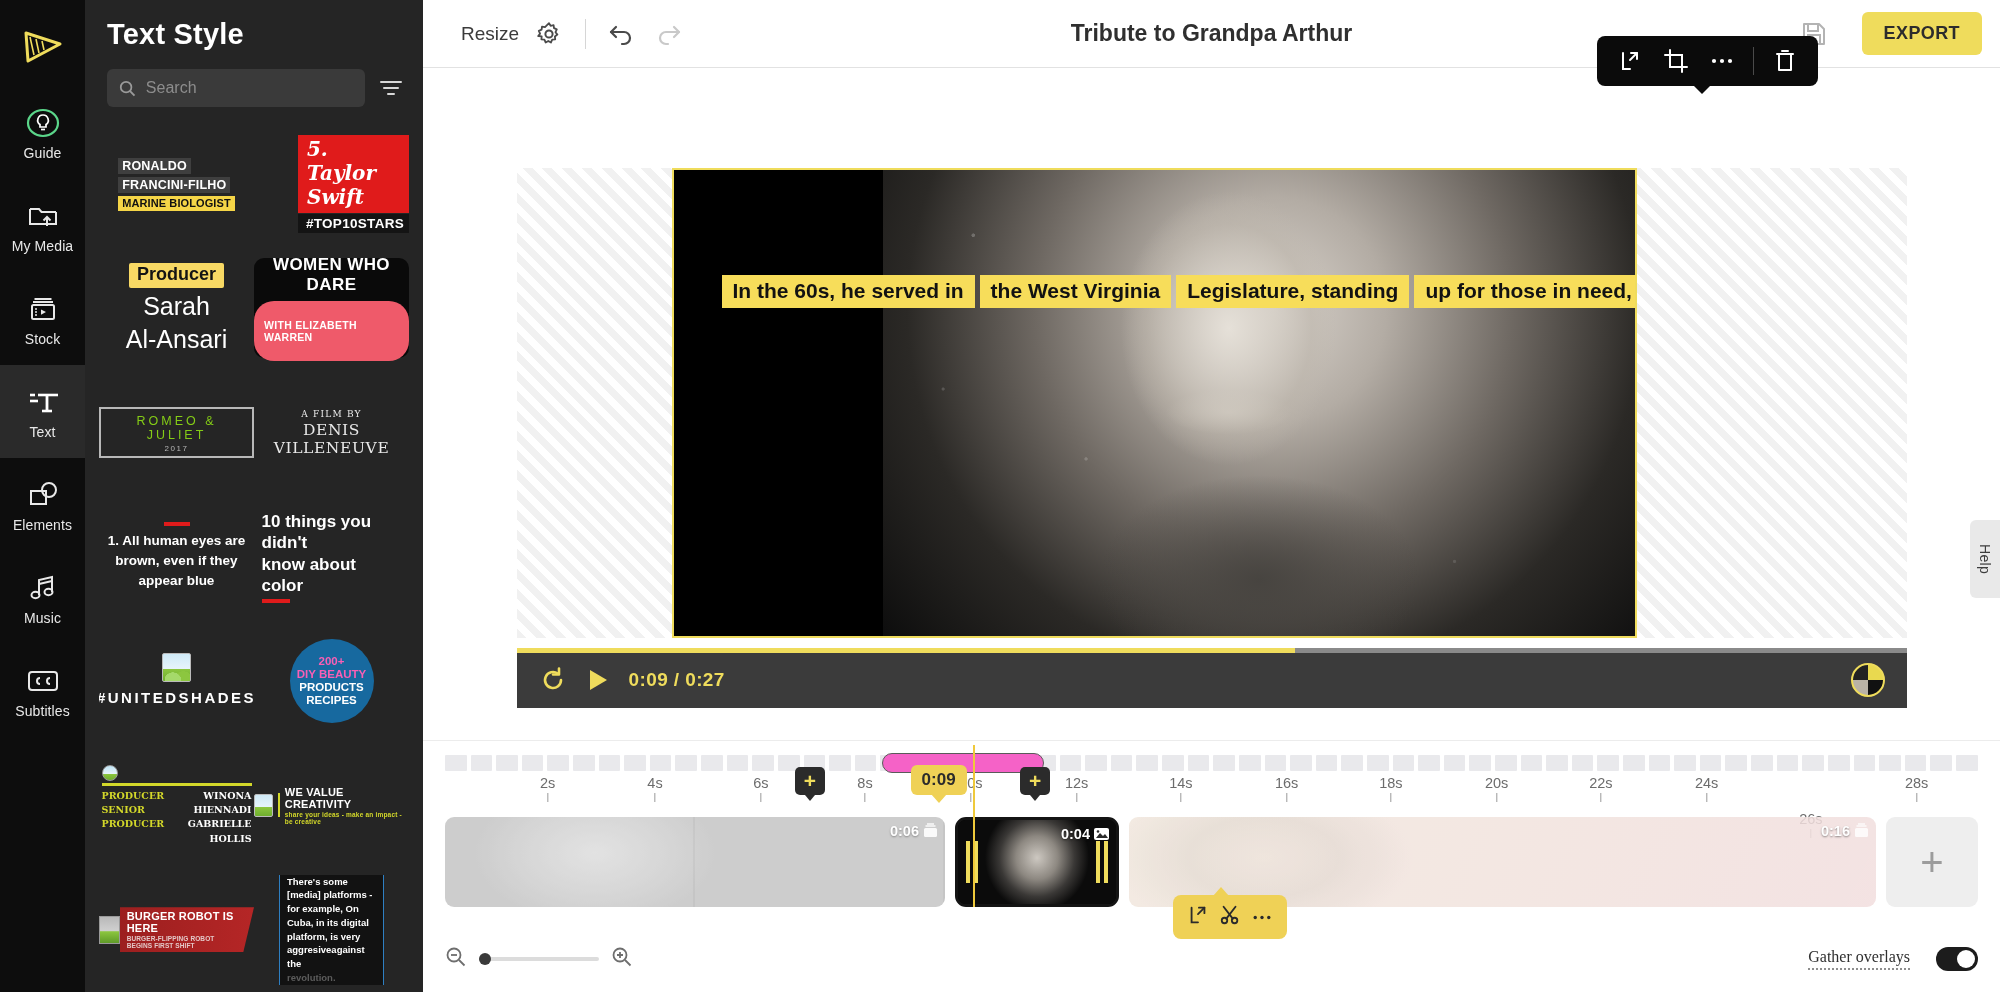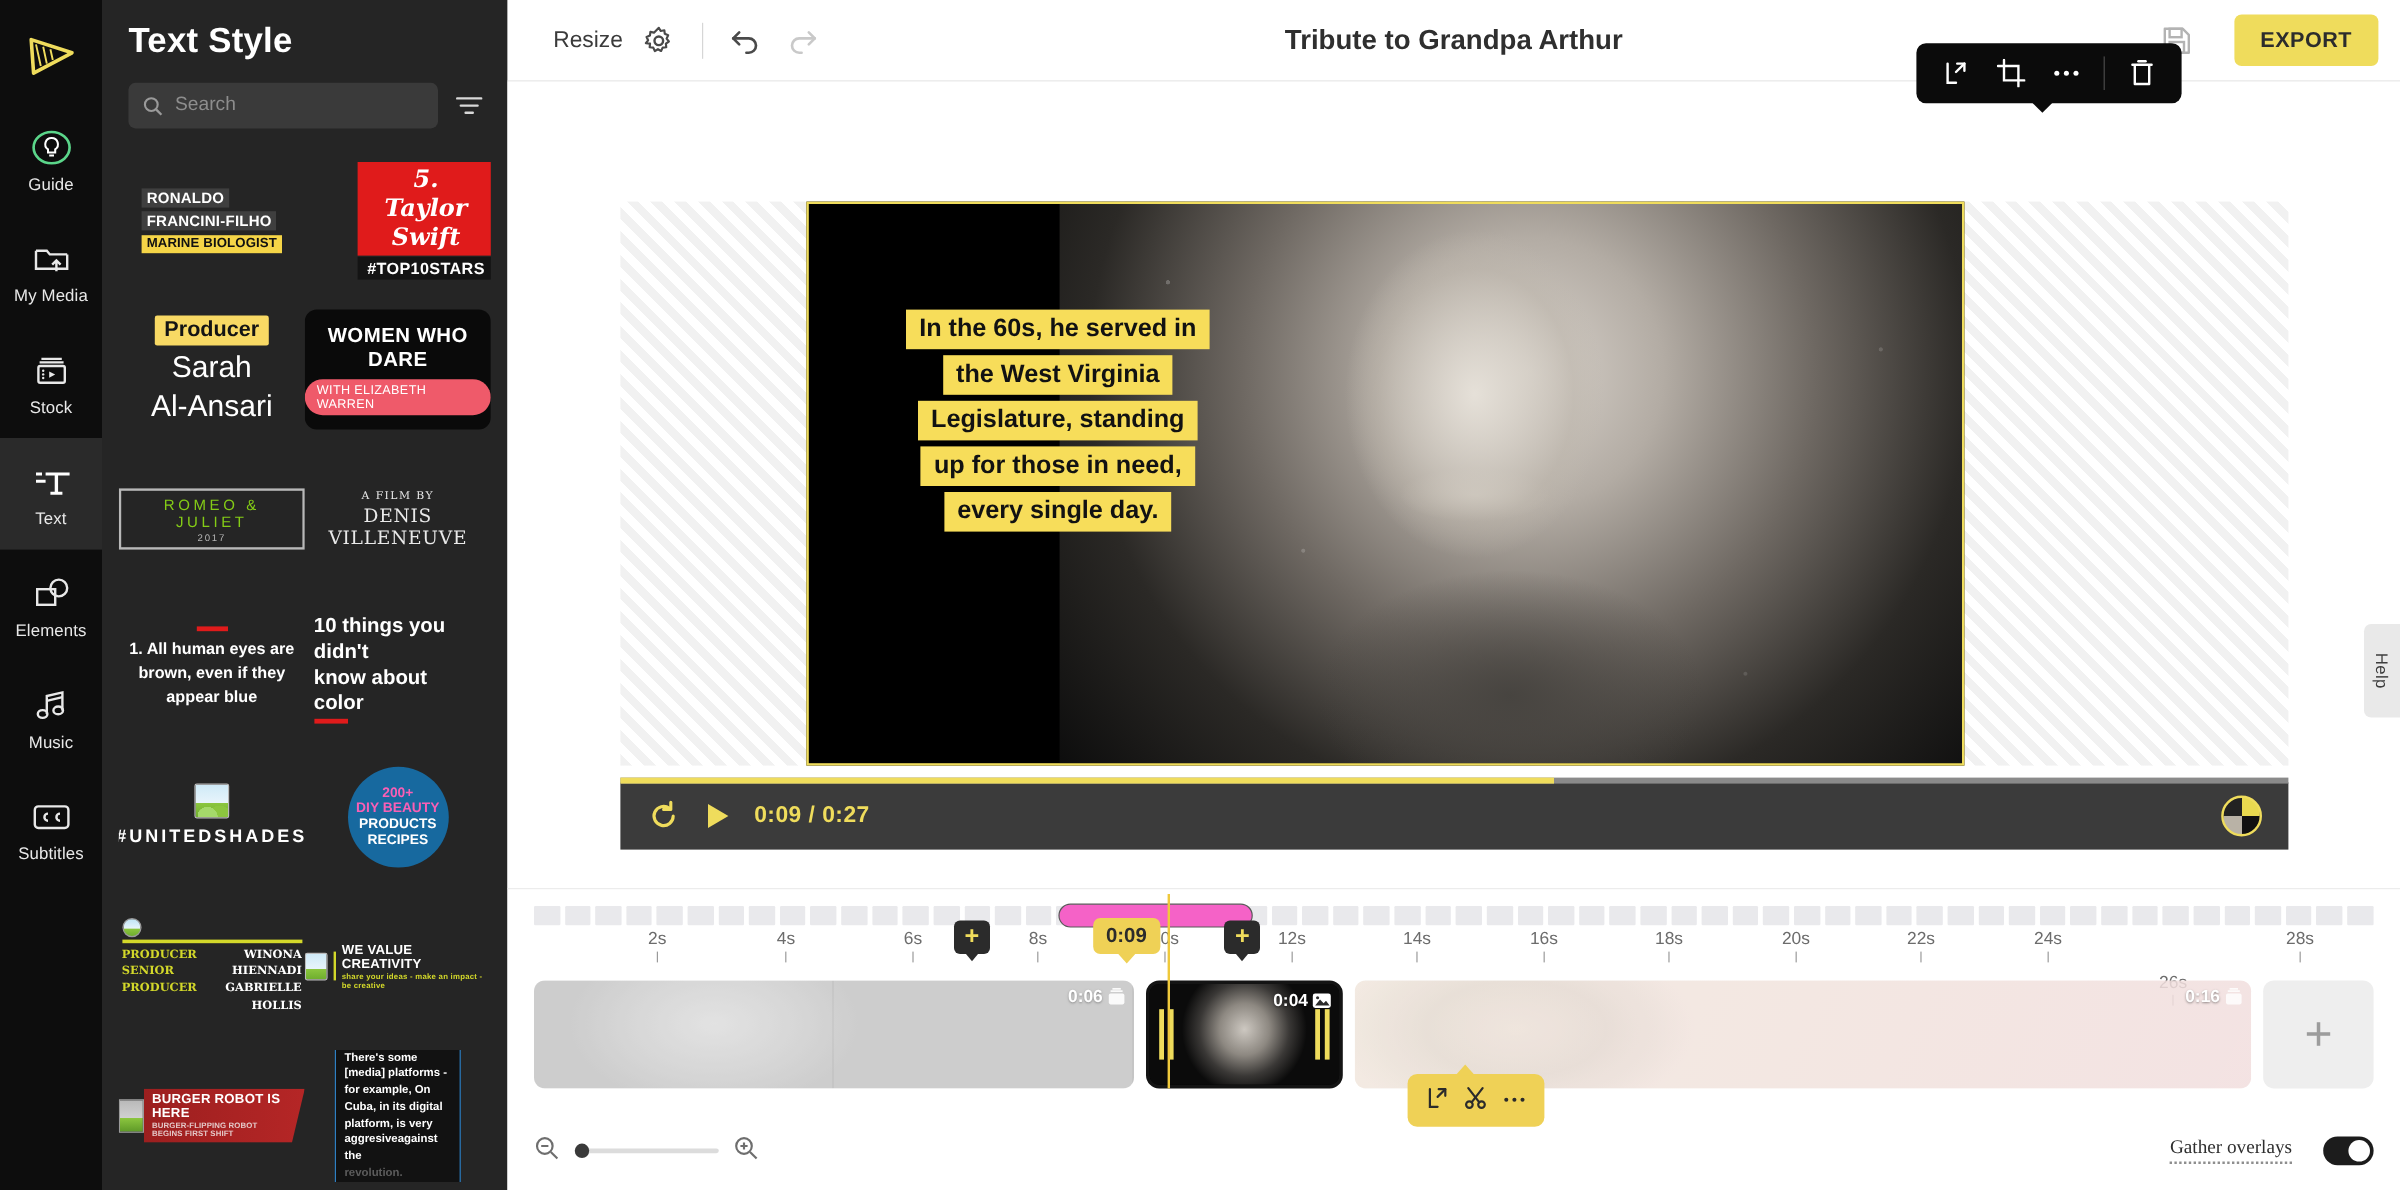--- a/index.html
+++ b/index.html
@@ -83,21 +83,21 @@
   .ts-ronaldo { text-align: left; line-height: 1.18; }
   .ts-ronaldo .l1, .ts-ronaldo .l2 {
     display: inline-block; background: #3f3f3f; color: #fff;
     font-weight: bold; font-size: 12.5px; letter-spacing: .2px; padding: 1px 4px;
   }
   .ts-ronaldo .l3 {
     display: inline-block; background: #f5d547; color: #111;
     font-weight: bold; font-size: 11px; letter-spacing: .1px; padding: 1px 4px; margin-top:1px;
   }
 
-  .ts-taylor { text-align: center; margin-left: 47px; }
+  .ts-taylor { text-align: left; margin-left: 47px; }
   .ts-taylor .tl1 {
     display:inline-block; background:#e01b1b; color:#fff; padding: 2px 9px 4px 9px;
     font-family: "DejaVu Serif", serif; font-style: italic; font-size: 20px; font-weight: bold;
   }
   .ts-taylor .tl2 {
     display:inline-block; background:#141414; color:#fff; padding: 2px 8px;
     font-size: 13.5px; font-weight: bold; letter-spacing: .3px; margin-top: 1px;
   }
 
   .ts-producer { text-align: center; }
@@ -106,22 +106,22 @@
     font-size: 18px; padding: 1px 8px 3px 8px; border-radius:2px;
   }
   .ts-producer .pl2 { color:#fff; font-size: 25px; font-weight: 500; line-height: 1.15; margin-top: 4px; }
 
   .ts-women {
     width: 100%; height: 100px; background:#0a0a0a; border-radius:10px;
     display:flex; flex-direction:column; align-items:center; justify-content:center;
   }
   .ts-women .wl1 { color:#fff; font-weight:bold; font-size: 17px; line-height: 1.15; text-align:center; letter-spacing:.4px;}
   .ts-women .wl2 {
-    margin-top:7px; background:#ef5a6a; color:#fff; font-weight:normal; font-size: 10.5px;
-    padding: 3px 10px; border-radius: 20px; letter-spacing:.3px;
+    margin-top:7px; background:#ef5a6a; color:#fff; font-weight:bold; font-size: 10.5px;
+    padding: 18px 10px; border-radius: 20px; letter-spacing:.3px;
   }
 
   .ts-romeo {
     border: 2px solid #b8b8b8; padding: 5px 12px 3px 12px; text-align:center; position:relative;
   }
   .ts-romeo .rl1 { color:#84cc16; font-size: 12.5px; letter-spacing: 3px; font-weight:400; }
   .ts-romeo .rl2 { color:#b5b5b5; font-size: 8px; letter-spacing: 1.5px; margin-top: 2px; }
 
   .ts-denis { text-align:center; font-family: "DejaVu Serif", serif; color:#e9e9e9; }
   .ts-denis .dl1 { font-size: 9px; letter-spacing: 1.2px; }
@@ -258,22 +258,22 @@
   .portrait::after {
     content:""; position:absolute; inset:0;
     background:
       radial-gradient(circle at 12% 14%, rgba(255,255,255,.22) 0 1.6px, transparent 2px),
       radial-gradient(circle at 27% 62%, rgba(255,255,255,.18) 0 1.3px, transparent 2px),
       radial-gradient(circle at 8% 47%, rgba(255,255,255,.16) 0 1.1px, transparent 2px),
       radial-gradient(circle at 91% 26%, rgba(255,255,255,.15) 0 1.4px, transparent 2px),
       radial-gradient(circle at 76% 84%, rgba(255,255,255,.12) 0 1.2px, transparent 2px);
   }
   .caption-stack {
-    position:absolute; left: 48px; top: 88px; width: 320px;
-    display:flex; flex-direction:column; align-items:center; gap: 5px; z-index: 4;
+    position:absolute; left: 48px; top: 105px; width: 320px;
+    display:flex; flex-direction:row; align-items:center; gap: 5px; z-index: 4;
   }
   .cap-line {
     background:#f7dd5a; color:#121212; font-weight:bold; font-size: 21px;
     padding: 5px 11px 7px 11px; white-space:nowrap; line-height:1;
   }
 
   
   .playbar {
     position:absolute; left: 20px; bottom: 0; width: 1390px; height: 56px;
     background:#3b3b3b; display:flex; align-items:center; padding: 0 22px; gap: 18px;

